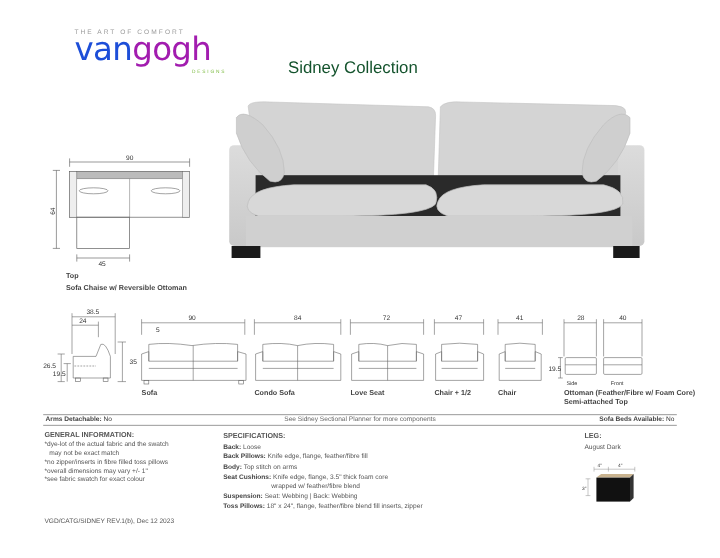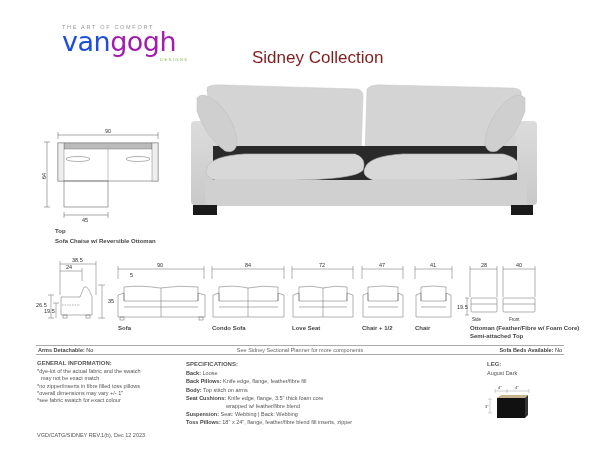--- a/index.html
+++ b/index.html
@@ -6,21 +6,21 @@
   html, body { width: 600px; height: 465px; background: #fff; overflow: hidden; }
   body { position: relative; font-family: "Liberation Sans", sans-serif; color: #333; }
 
   .logo { position: absolute; left: 62px; top: 24px; width: 120px; }
   .logo .tagline { font-size: 5.5px; letter-spacing: 1.7px; color: #9a9a9a; }
   .logo .word { font-size: 27px; line-height: 24px; letter-spacing: -0.5px; font-family: "DejaVu Sans", sans-serif; font-weight: normal; }
   .logo .van { color: #1d4ed8; text-align: right; }
   .logo .gogh { color: #a21caf; }
   .logo .designs { font-size: 4px; letter-spacing: 1.5px; color: #7dbb42; position: absolute; left: 98px; top: 33px; }
 
-  .title { position: absolute; left: 240px; top: 48px; font-size: 17px; color: #7f1d1d; margin-left: 12px; }
+  .title { position: absolute; left: 240px; top: 48px; font-size: 14px; color: #14532d; }
 
   .hero { position: absolute; left: 185px; top: 76px; width: 370px; height: 140px; }
 
   .top-view { position: absolute; left: 40px; top: 125px; }
   .top-caption { position: absolute; left: 55px; top: 226px; font-size: 6px; font-weight: bold; color: #444; line-height: 10px; }
 
   .elev { position: absolute; left: 0; top: 255px; width: 600px; height: 80px; }
   .cap { position: absolute; font-size: 6px; font-weight: bold; color: #444; line-height: 8px; }
   .dimtxt { font-size: 5.5px; fill: #333; font-family: "Liberation Sans", sans-serif; }
 

